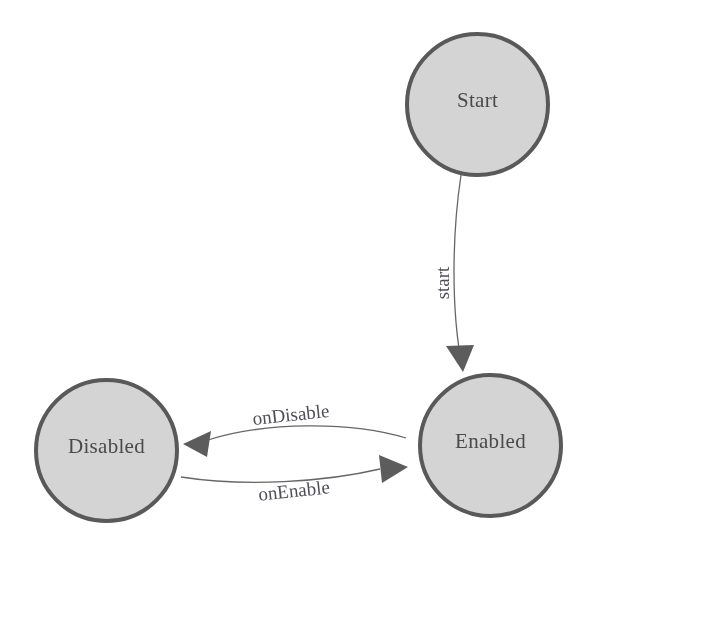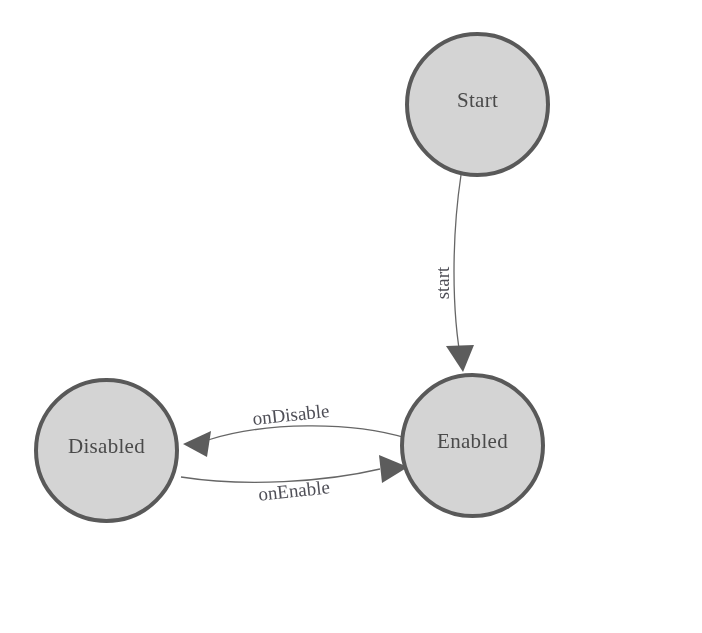--- a/index.html
+++ b/index.html
@@ -41,21 +41,21 @@
     background: #d4d4d4;
     display: flex;
     align-items: center;
     justify-content: center;
     padding-bottom: 9px;
     font-size: 21px;
     color: #4a4a4a;
     cursor: default;
   }
   .node-start    { left: 405px; top: 32px;  }
-  .node-enabled  { left: 400px; top: 373px; }
+  .node-enabled  { left: 418px; top: 373px; }
   .node-disabled { left: 34px;  top: 378px; }
   .node .node-label {
     letter-spacing: 0.3px;
   }
   .edge-label {
     position: absolute;
     font-size: 19px;
     color: #4f4f57;
     white-space: nowrap;
     pointer-events: none;

